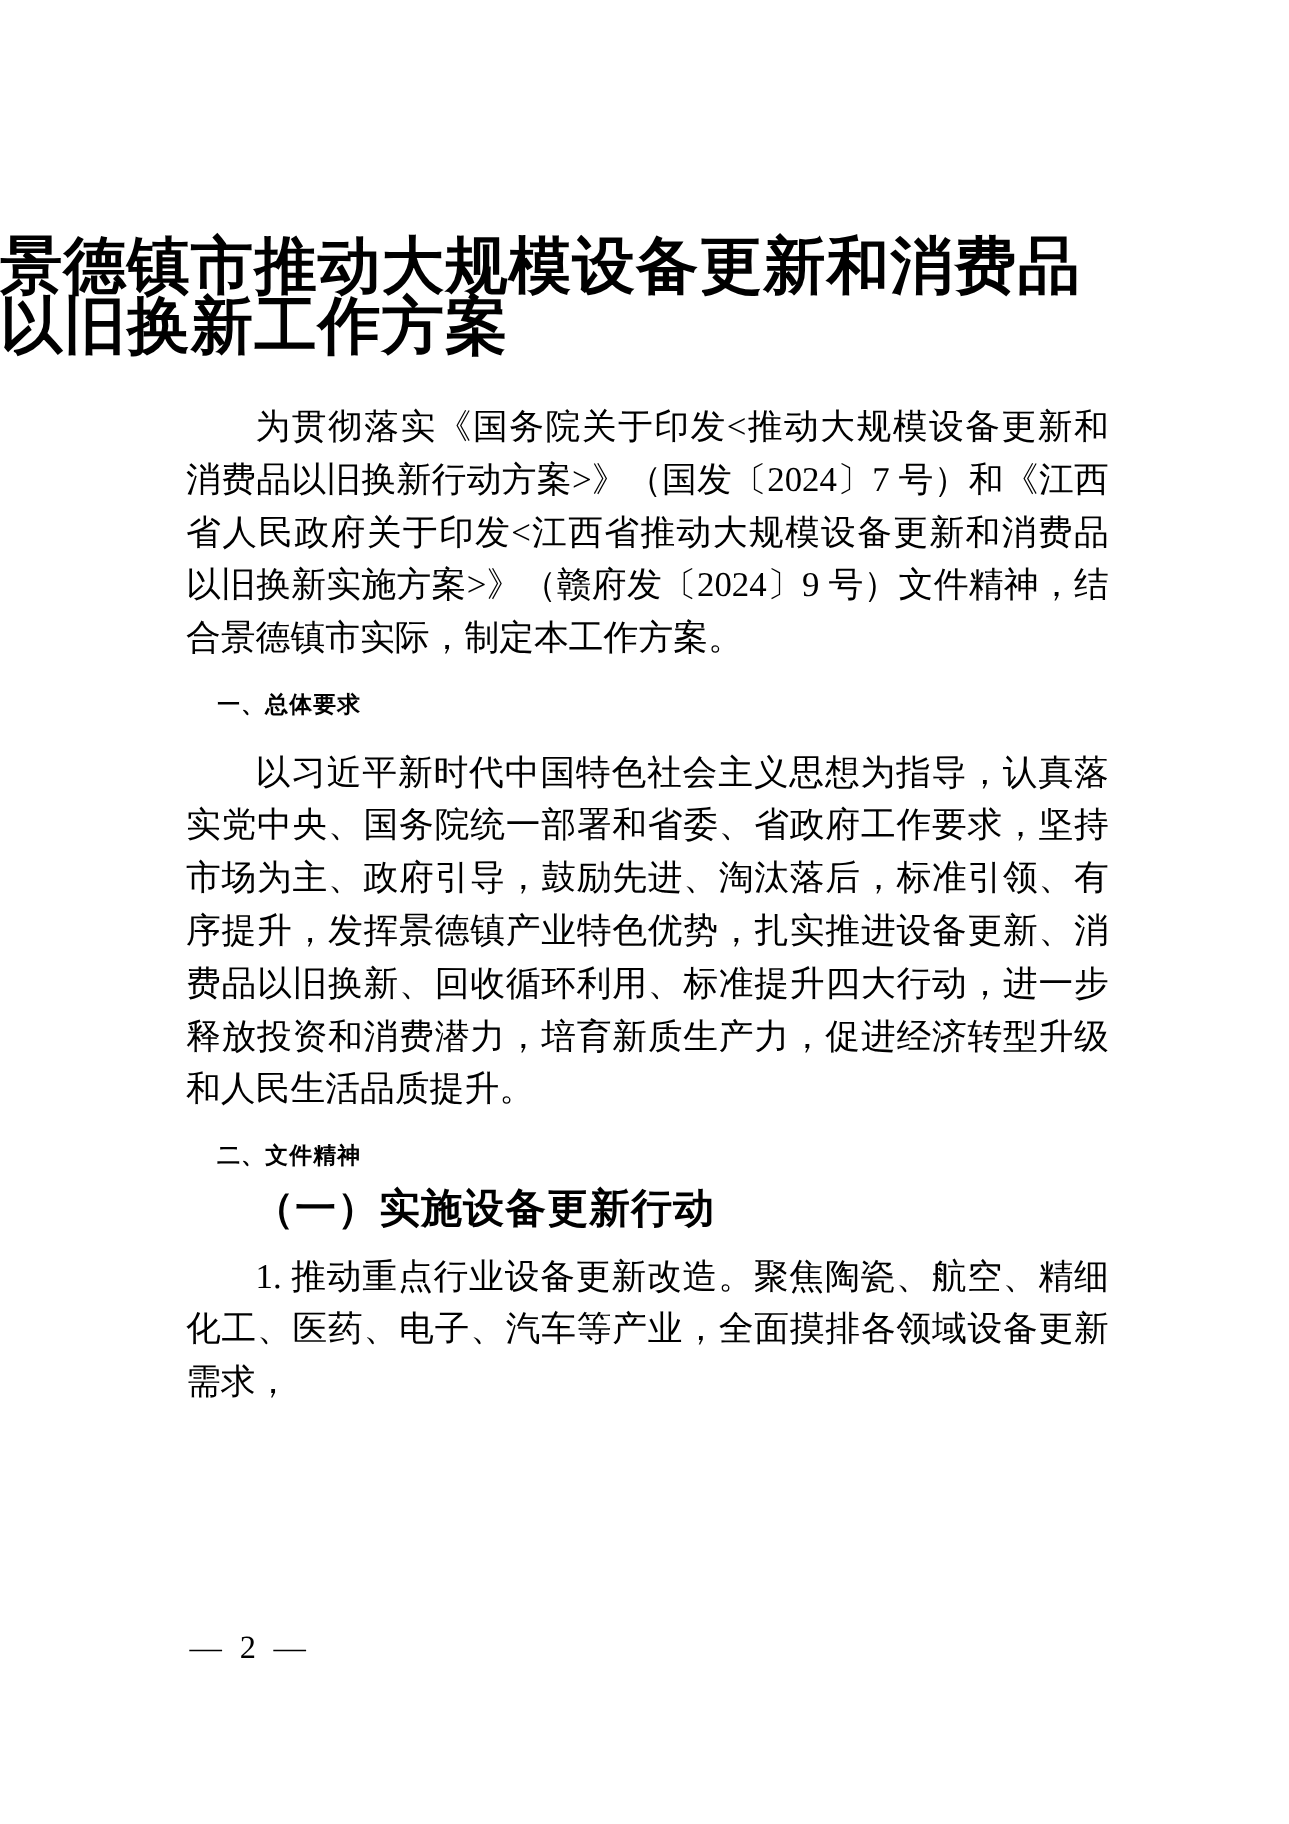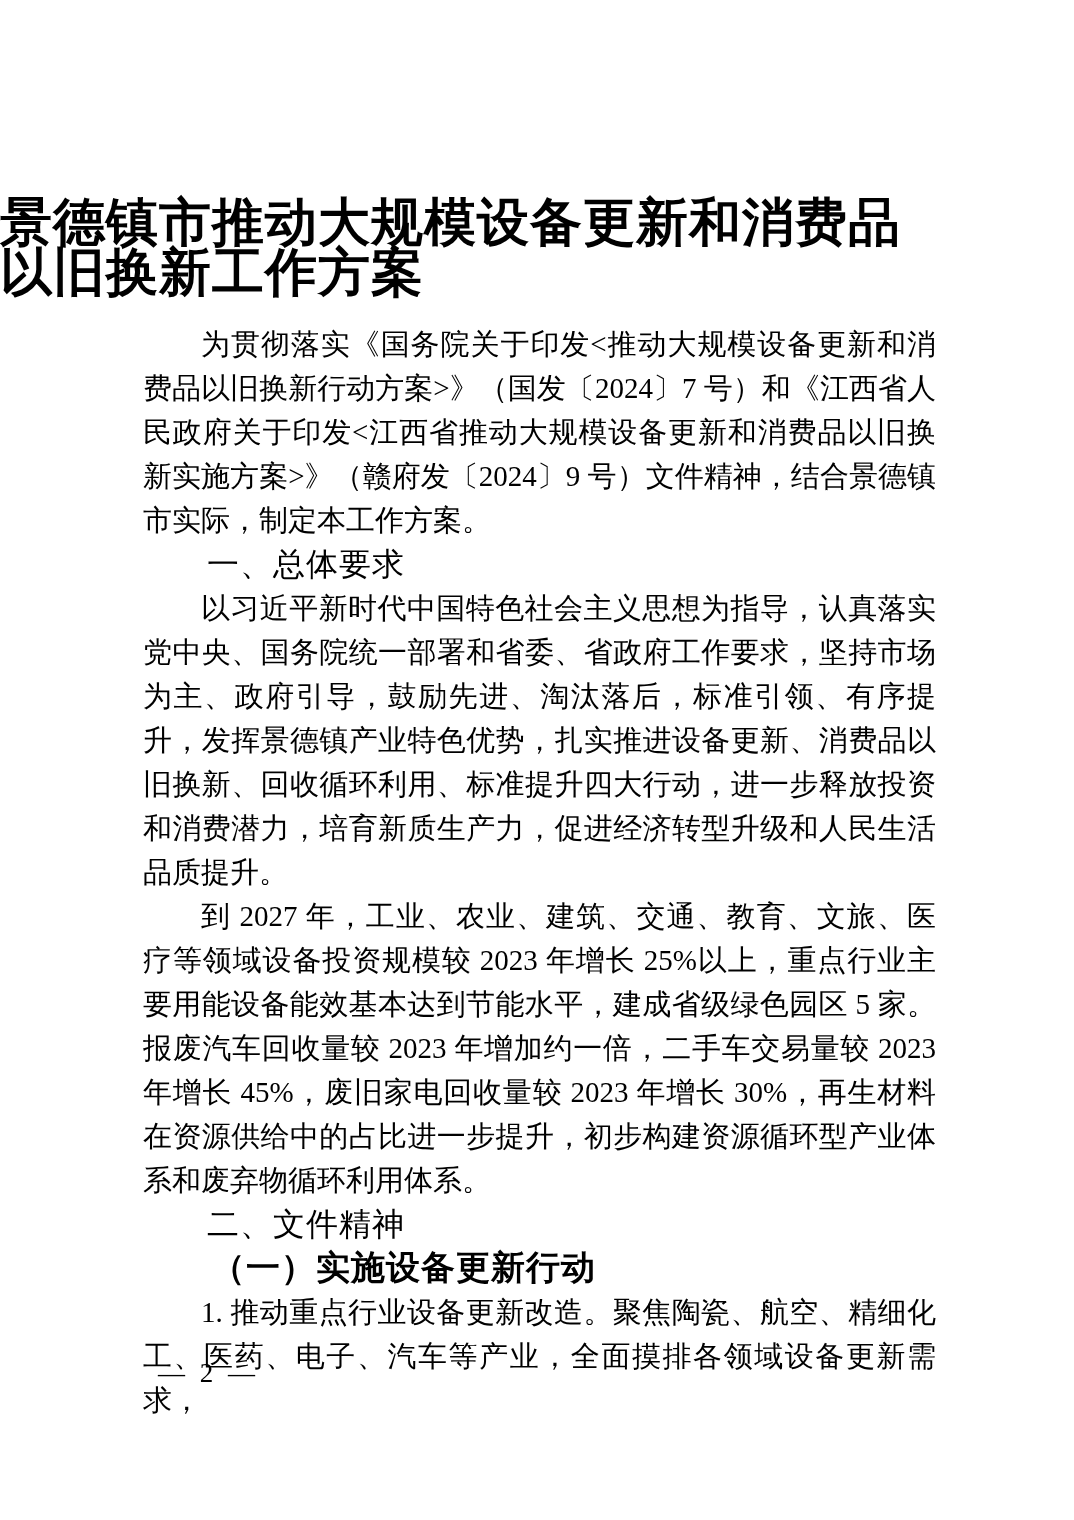--- a/index.html
+++ b/index.html
@@ -32,28 +32,28 @@
     position: absolute;
     top: 322px;
     left: 143px;
     width: 793px;
     font-size: 29px;
     line-height: 44px;
     text-align: justify;
     text-justify: inter-ideograph;
   }
   .para {
-    margin: 0;
+    margin: 12px;
     text-indent: 2em;
   }
   .heading-hei {
     margin: 0;
     font-family: "Liberation Sans", "DejaVu Sans", sans-serif;
-    font-weight: normal;
-    font-size: 32px;
+    font-weight: bold;
+    font-size: 19px;
     line-height: 44px;
     text-indent: 2em;
     letter-spacing: 1px;
   }
   .heading-kai {
     margin: 0;
     font-weight: bold;
     font-size: 34px;
     line-height: 44px;
     text-indent: 2em;
@@ -75,21 +75,20 @@
 
   <header class="title-block">
     <div>景德镇市推动大规模设备更新和消费品</div>
     <div>以旧换新工作方案</div>
   </header>
 
   <main class="doc-body">
     <p class="para">为贯彻落实《国务院关于印发&lt;推动大规模设备更新和消费品以旧换新行动方案&gt;》（国发〔2024〕7 号）和《江西省人民政府关于印发&lt;江西省推动大规模设备更新和消费品以旧换新实施方案&gt;》（赣府发〔2024〕9 号）文件精神，结合景德镇市实际，制定本工作方案。</p>
     <h2 class="heading-hei">一、总体要求</h2>
     <p class="para">以习近平新时代中国特色社会主义思想为指导，认真落实党中央、国务院统一部署和省委、省政府工作要求，坚持市场为主、政府引导，鼓励先进、淘汰落后，标准引领、有序提升，发挥景德镇产业特色优势，扎实推进设备更新、消费品以旧换新、回收循环利用、标准提升四大行动，进一步释放投资和消费潜力，培育新质生产力，促进经济转型升级和人民生活品质提升。</p>
-    <p class="para">到 2027 年，工业、农业、建筑、交通、教育、文旅、医疗等领域设备投资规模较 2023 年增长 25%以上，重点行业主要用能设备能效基本达到节能水平，建成省级绿色园区 5 家。报废汽车回收量较 2023 年增加约一倍，二手车交易量较 2023 年增长 45%，废旧家电回收量较 2023 年增长 30%，再生材料在资源供给中的占比进一步提升，初步构建资源循环型产业体系和废弃物循环利用体系。</p>
     <h2 class="heading-hei">二、文件精神</h2>
     <h3 class="heading-kai">（一）实施设备更新行动</h3>
     <p class="para">1. 推动重点行业设备更新改造。聚焦陶瓷、航空、精细化工、医药、电子、汽车等产业，全面摸排各领域设备更新需求，</p>
   </main>
 
   <footer class="page-footer">
     <span>— 2 —</span>
   </footer>
 
 </div>

